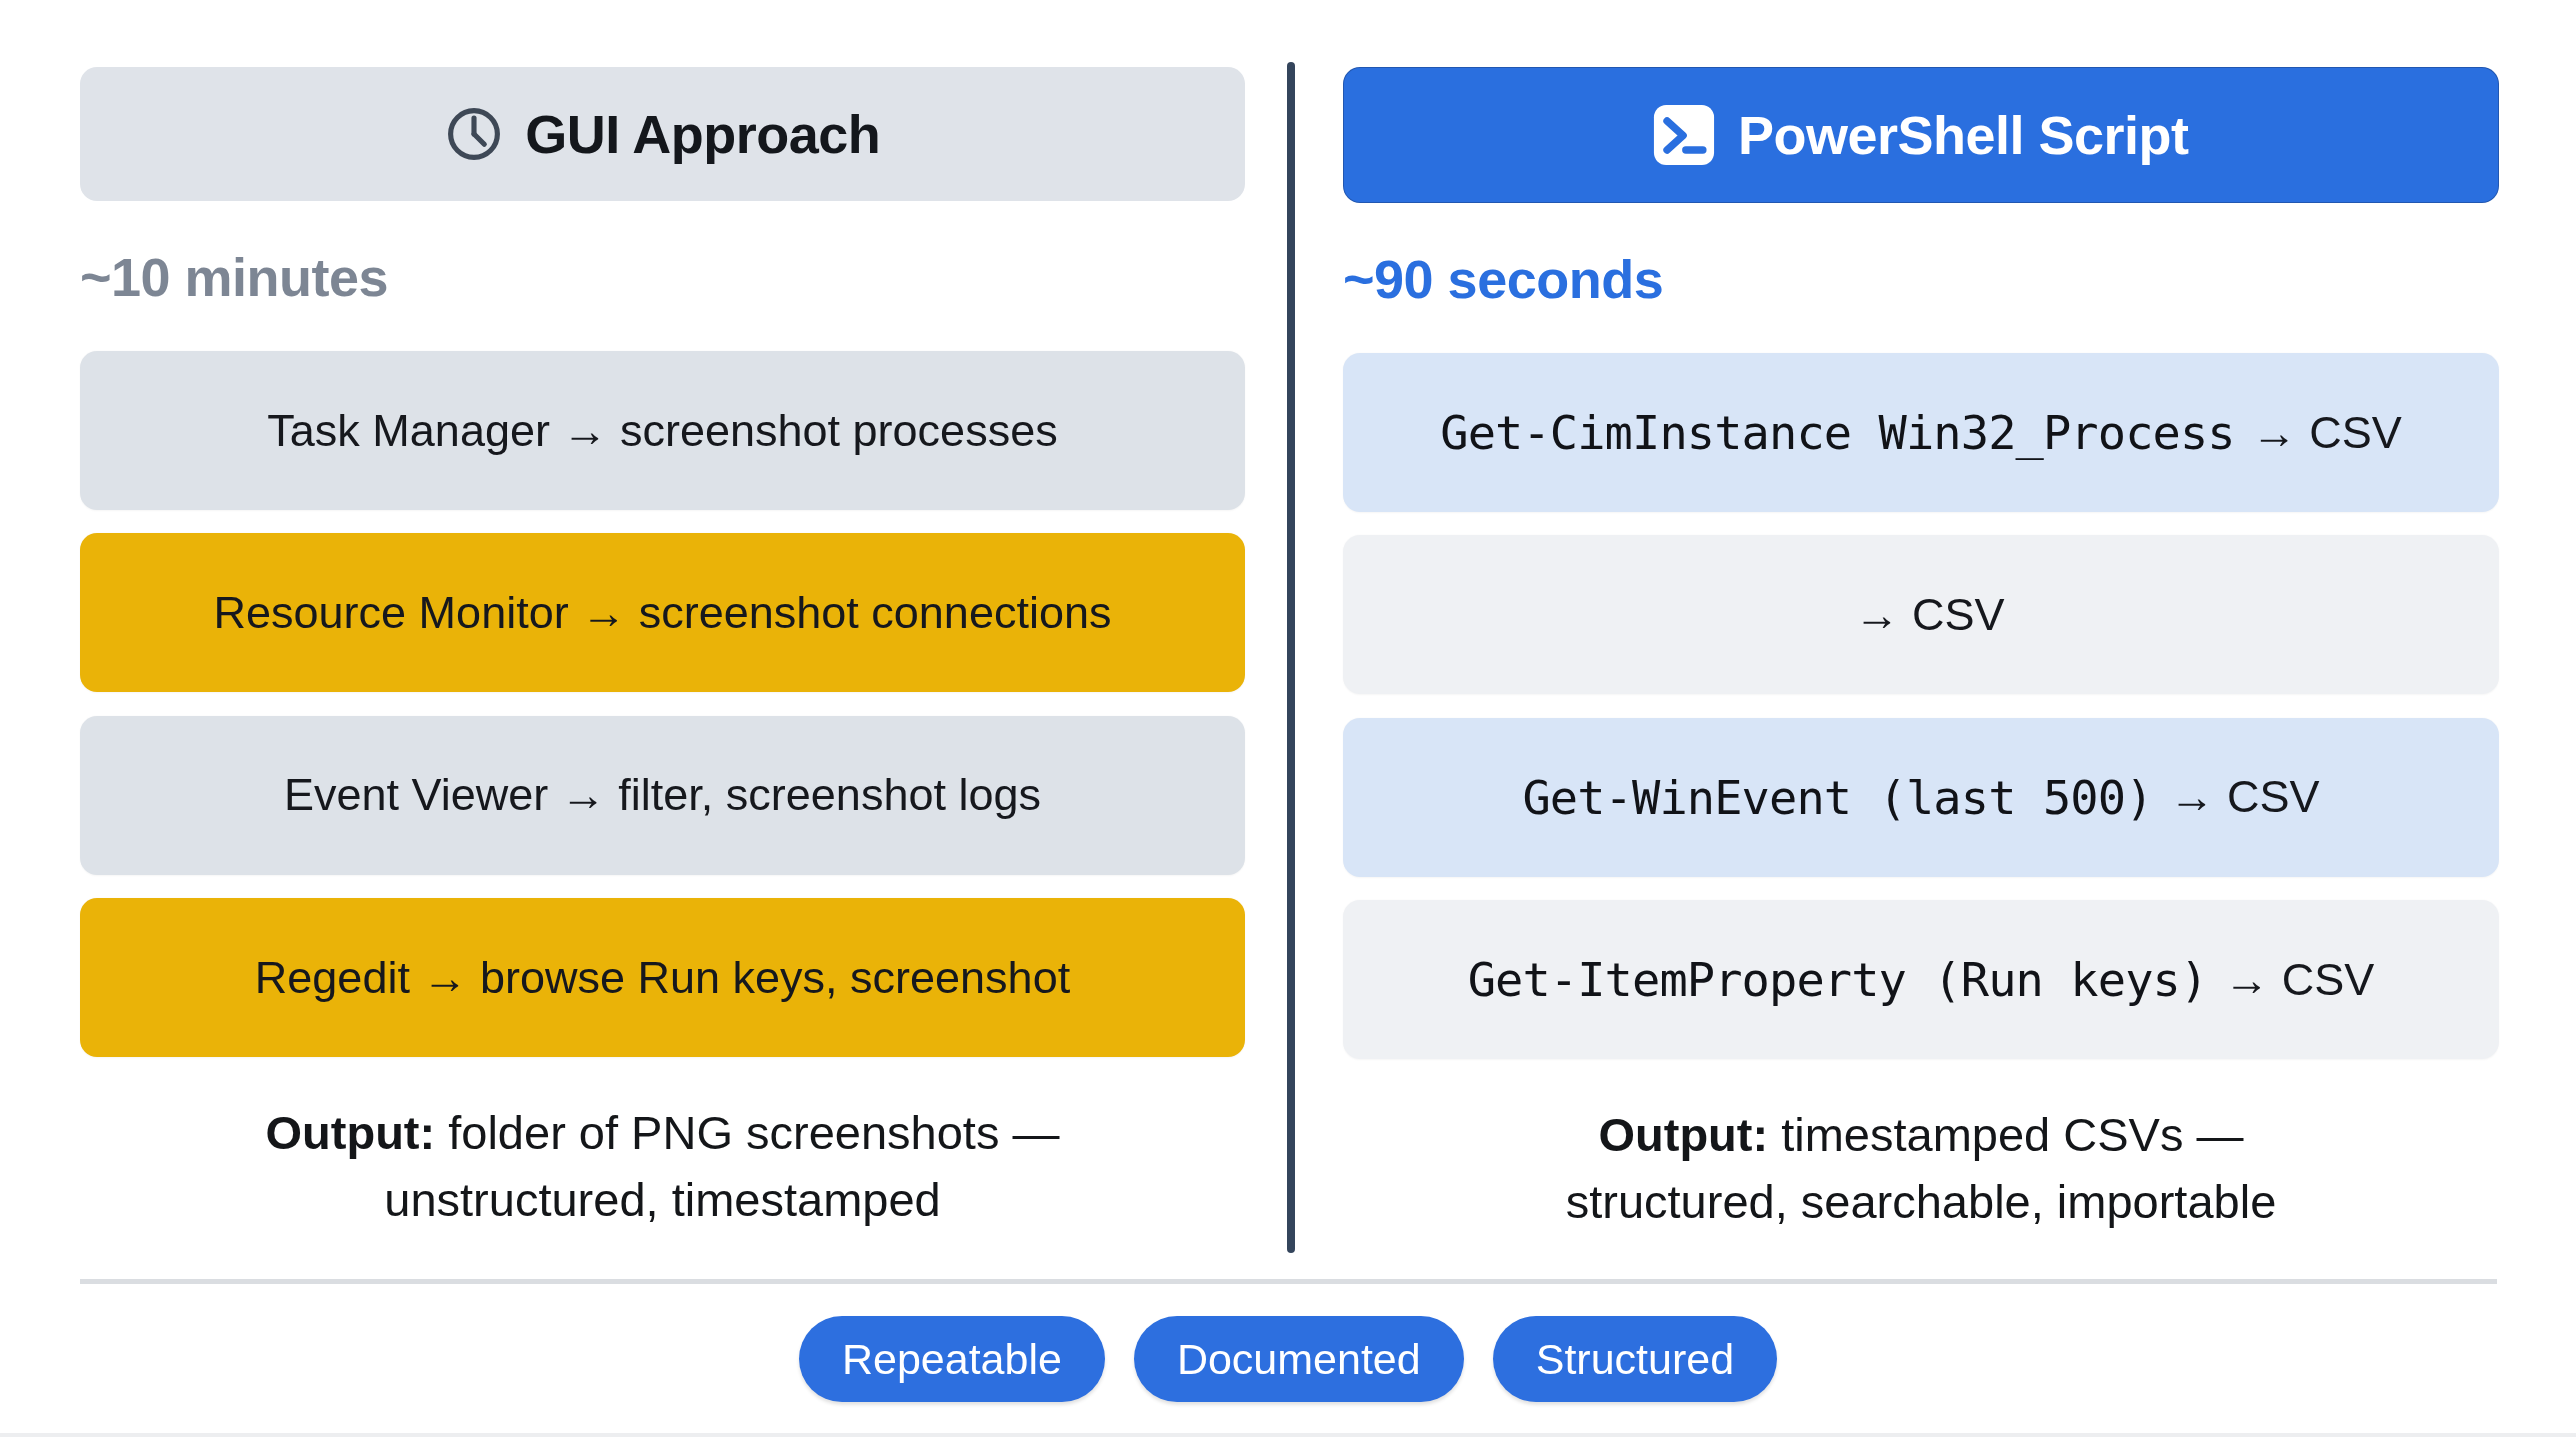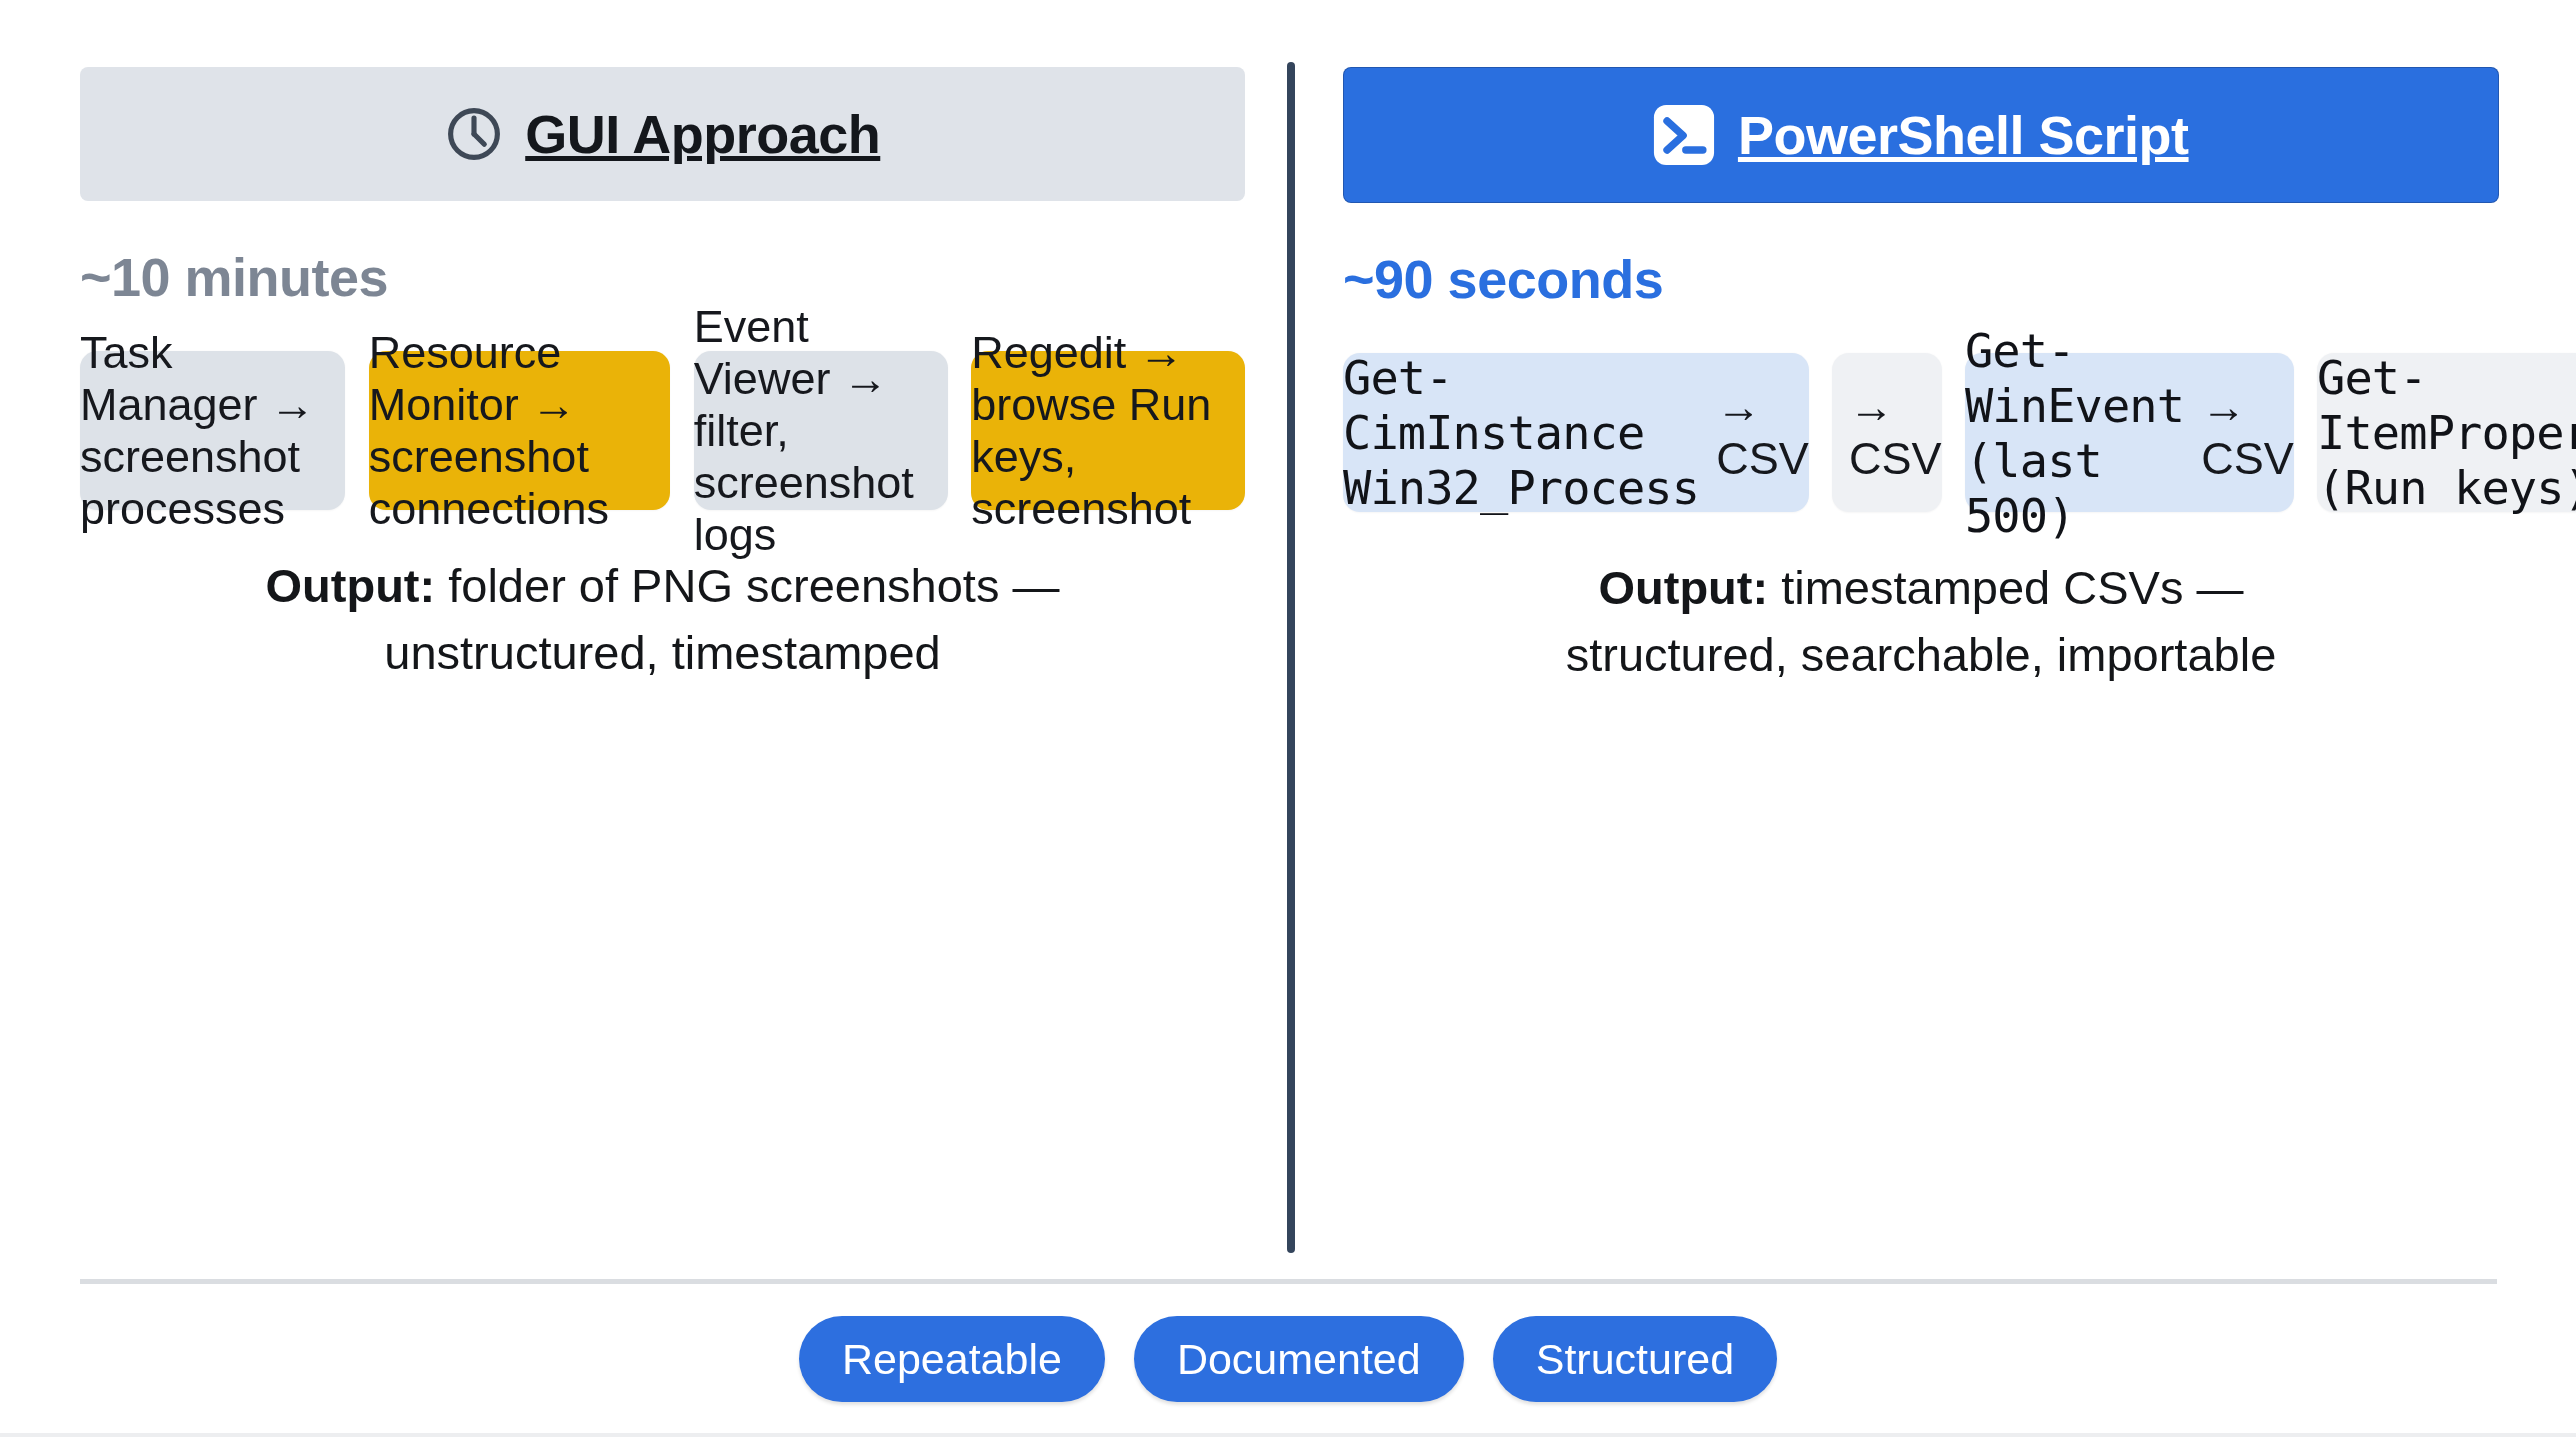--- a/index.html
+++ b/index.html
@@ -8,37 +8,37 @@
     width:2576px;height:1438px;
     background:#ffffff;
     font-family:"Liberation Sans","DejaVu Sans",sans-serif;
     overflow:hidden;
   }
   .col{position:absolute;top:67px;display:flex;flex-direction:column;}
   .col-left{left:80px;width:1165px;}
   .col-right{left:1343px;width:1156px;}
 
   .hdr{
-    height:134px;border-radius:8px;
+    height:134px;border-radius:17px;
     display:flex;align-items:center;justify-content:center;gap:22.5px;
-    font-size:54px;font-weight:700;letter-spacing:-0.5px;text-decoration:underline;
+    font-size:54px;font-weight:700;letter-spacing:-0.5px;
   }
   .hdr-gray{background:#dfe3e9;color:#14171c;}
   .hdr-blue{background:#2a6fdf;color:#ffffff;border:1.9px solid rgba(23,58,122,0.45);}
 
   .hdr .icon{display:flex;align-items:center;justify-content:center;}
 
   .time{
     margin-top:47px;height:58px;line-height:58px;
     font-size:54px;font-weight:700;letter-spacing:-0.5px;
   }
   .time-gray{color:#7d8694;}
   .time-blue{color:#2a6fdf;}
 
-  .rows{margin-top:45px;display:flex;flex-direction:row;gap:23.4px;}
+  .rows{margin-top:45px;display:flex;flex-direction:column;gap:23.4px;}
   .row{
     height:159px;border-radius:17px;
     display:flex;align-items:center;justify-content:center;
     font-size:45px;color:#16181d;
     box-shadow:0 0.9px 1.9px rgba(0,0,0,0.04);
   }
   .l-odd{background:#dde2e8;}
   .l-even{background:#eab308;}
   .r-odd{background:#d8e5f7;}
   .r-even{background:#eff1f4;}

